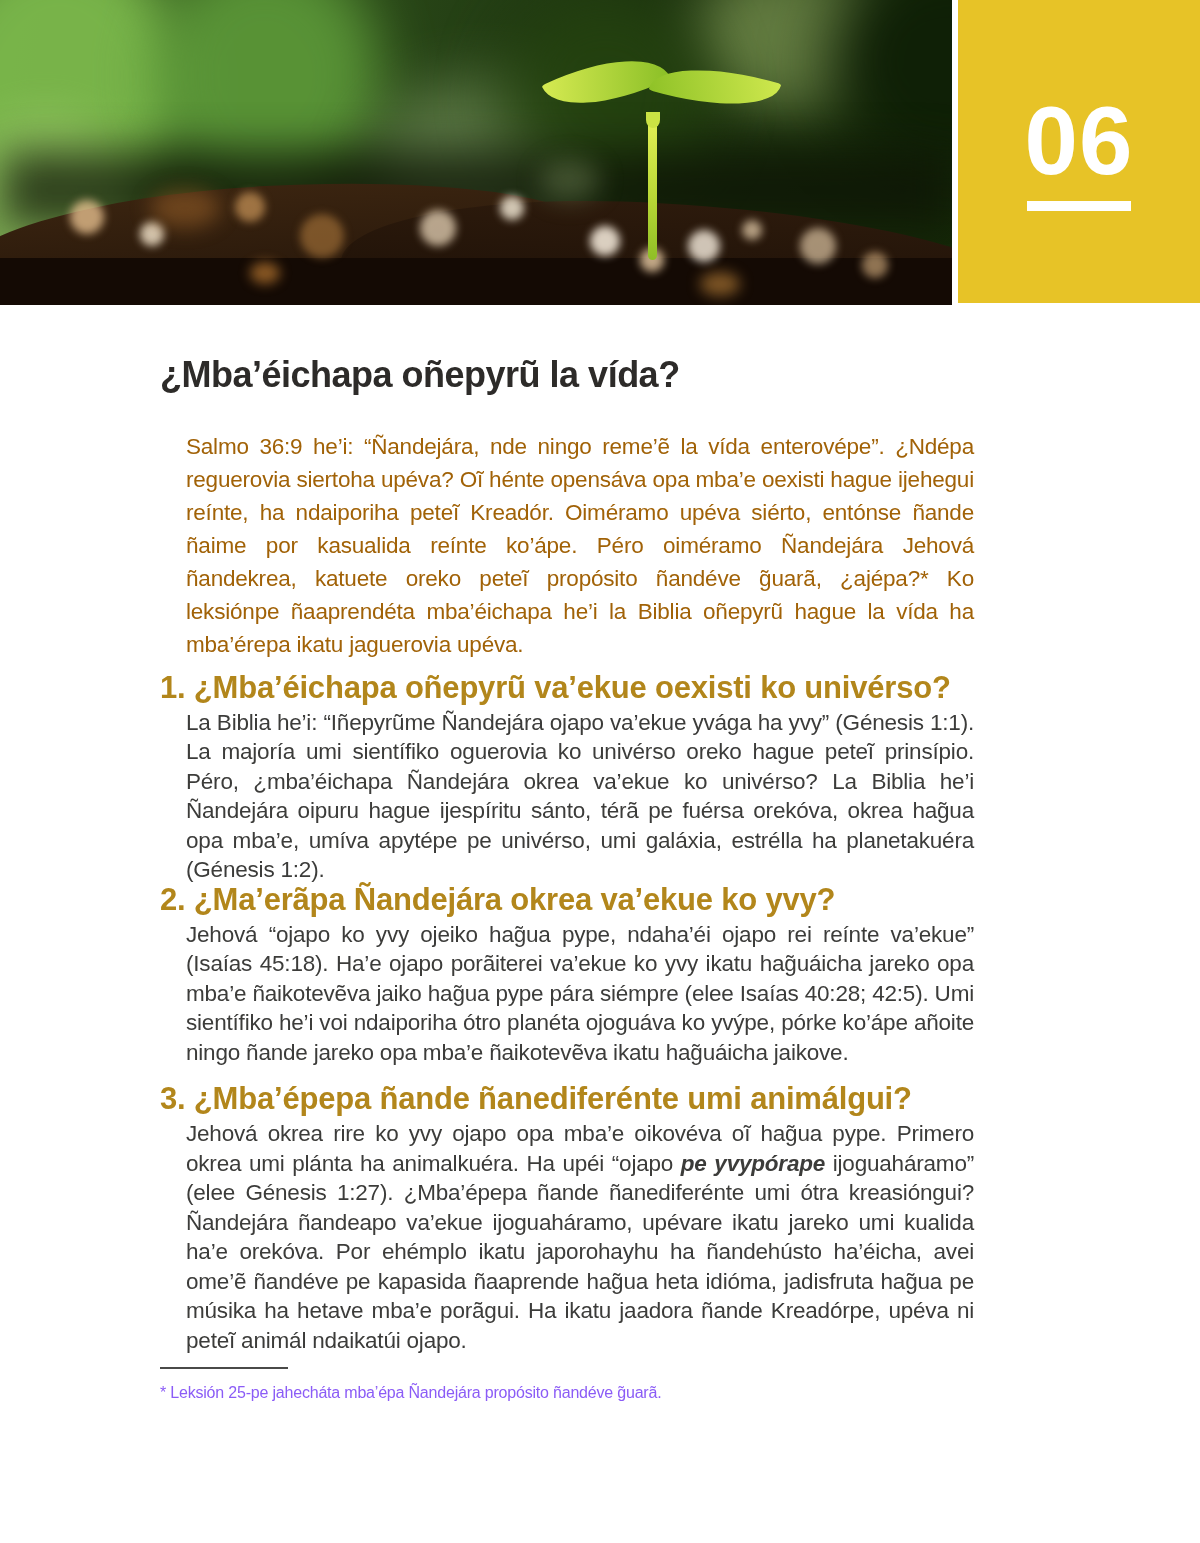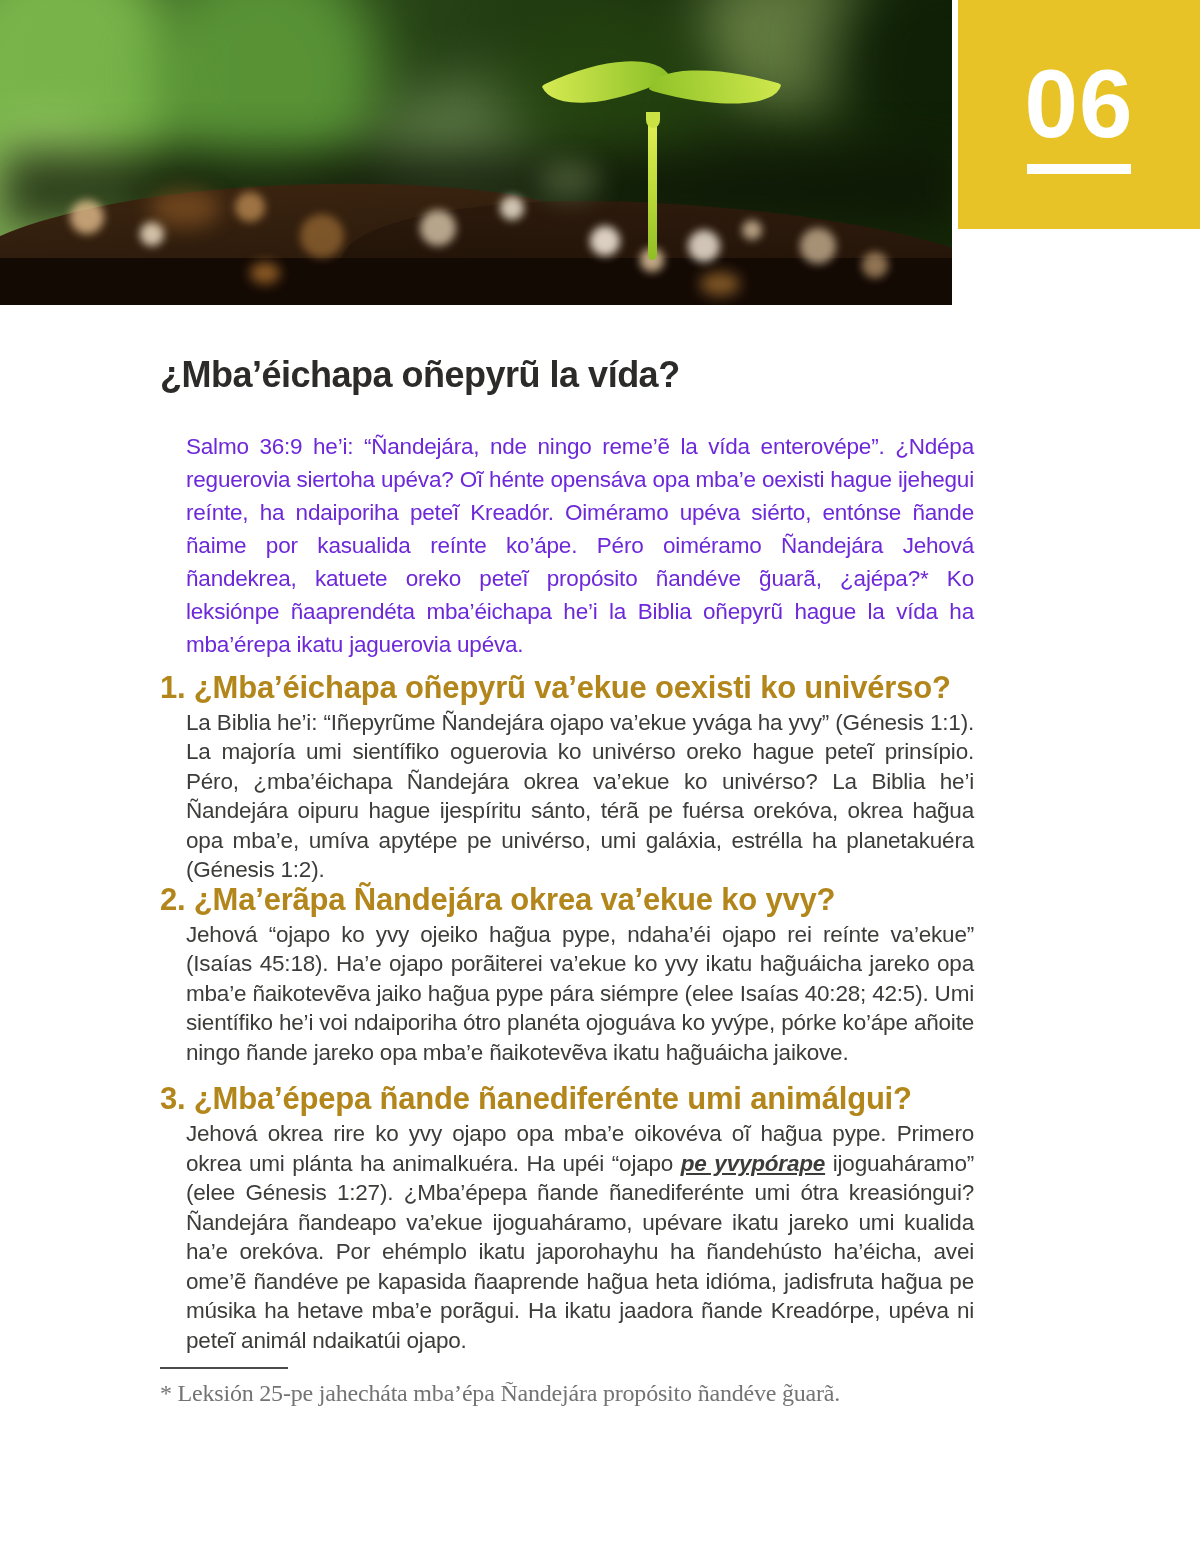--- a/index.html
+++ b/index.html
@@ -50,36 +50,36 @@
   .leaf-left{left:546px;top:58px;width:120px;height:48px;
     background:linear-gradient(115deg,#d6ea52,#8abf26);
     border-radius:4% 100% 4% 100%;transform:rotate(-25deg);}
   .leaf-right{left:652px;top:66px;width:126px;height:42px;
     background:linear-gradient(245deg,#cfe84e,#8fc227);
     border-radius:100% 4% 100% 4%;transform:rotate(16deg);}
   .fork{position:absolute;left:646px;top:112px;width:14px;height:16px;background:#cbe244;
     border-radius:0 0 50% 50%;}
 
   
-  .badge{position:absolute;left:958px;top:0;width:242px;height:229px;background:#e7c327;
+  .badge{position:absolute;left:958px;top:0;width:242px;height:303px;background:#e7c327;
     display:flex;flex-direction:column;align-items:center;justify-content:center;}
   .badge-num{color:#fff;font-size:96px;font-weight:700;line-height:1;letter-spacing:1px;}
   .badge-rule{width:104px;height:10px;background:#fff;margin-top:12px;}
 
   
   .content{position:absolute;left:160px;top:305px;width:814px;}
   h1{margin:51px 0 0 0;font-size:36px;line-height:1.05;font-weight:700;color:#2d2b29;letter-spacing:-0.5px;}
-  .intro{margin:36px 0 0 26px;font-size:22.5px;line-height:33px;text-align:justify;color:#6d28d9;letter-spacing:-0.2px;}
+  .intro{margin:36px 0 0 26px;font-size:22.5px;line-height:33px;text-align:justify;color:#a16207;letter-spacing:-0.2px;}
   h2{margin:0;font-size:31px;line-height:29px;font-weight:700;color:#b2861b;letter-spacing:-0.2px;}
   .mt1{margin-top:12px;} .mt2{} .mt3{margin-top:17px;}
   .body{margin:6px 0 0 26px;font-size:22.5px;line-height:29.5px;text-align:justify;color:#3c3c3a;letter-spacing:-0.2px;}
   .run-bold{font-weight:400;}
-  .run-bold-italic{font-weight:700;font-style:italic;text-decoration:underline;}
+  .run-bold-italic{font-weight:700;font-style:italic;}
   .fn-rule{margin-top:12px;width:128px;height:2px;background:#4a4a48;}
-  .footnote{margin:11px 0 0 0;font-size:24px;line-height:26px;color:#737373;letter-spacing:-0.2px;font-family:Liberation Serif, serif;}
+  .footnote{margin:11px 0 0 0;font-size:16px;line-height:26px;color:#8b5cf6;letter-spacing:-0.2px;}
 </style>
 </head>
 <body>
 
 <div class="page">
 
   <div class="photo">
     <div class="blob b1"></div>
     <div class="blob b2"></div>
     <div class="blob b3"></div>

